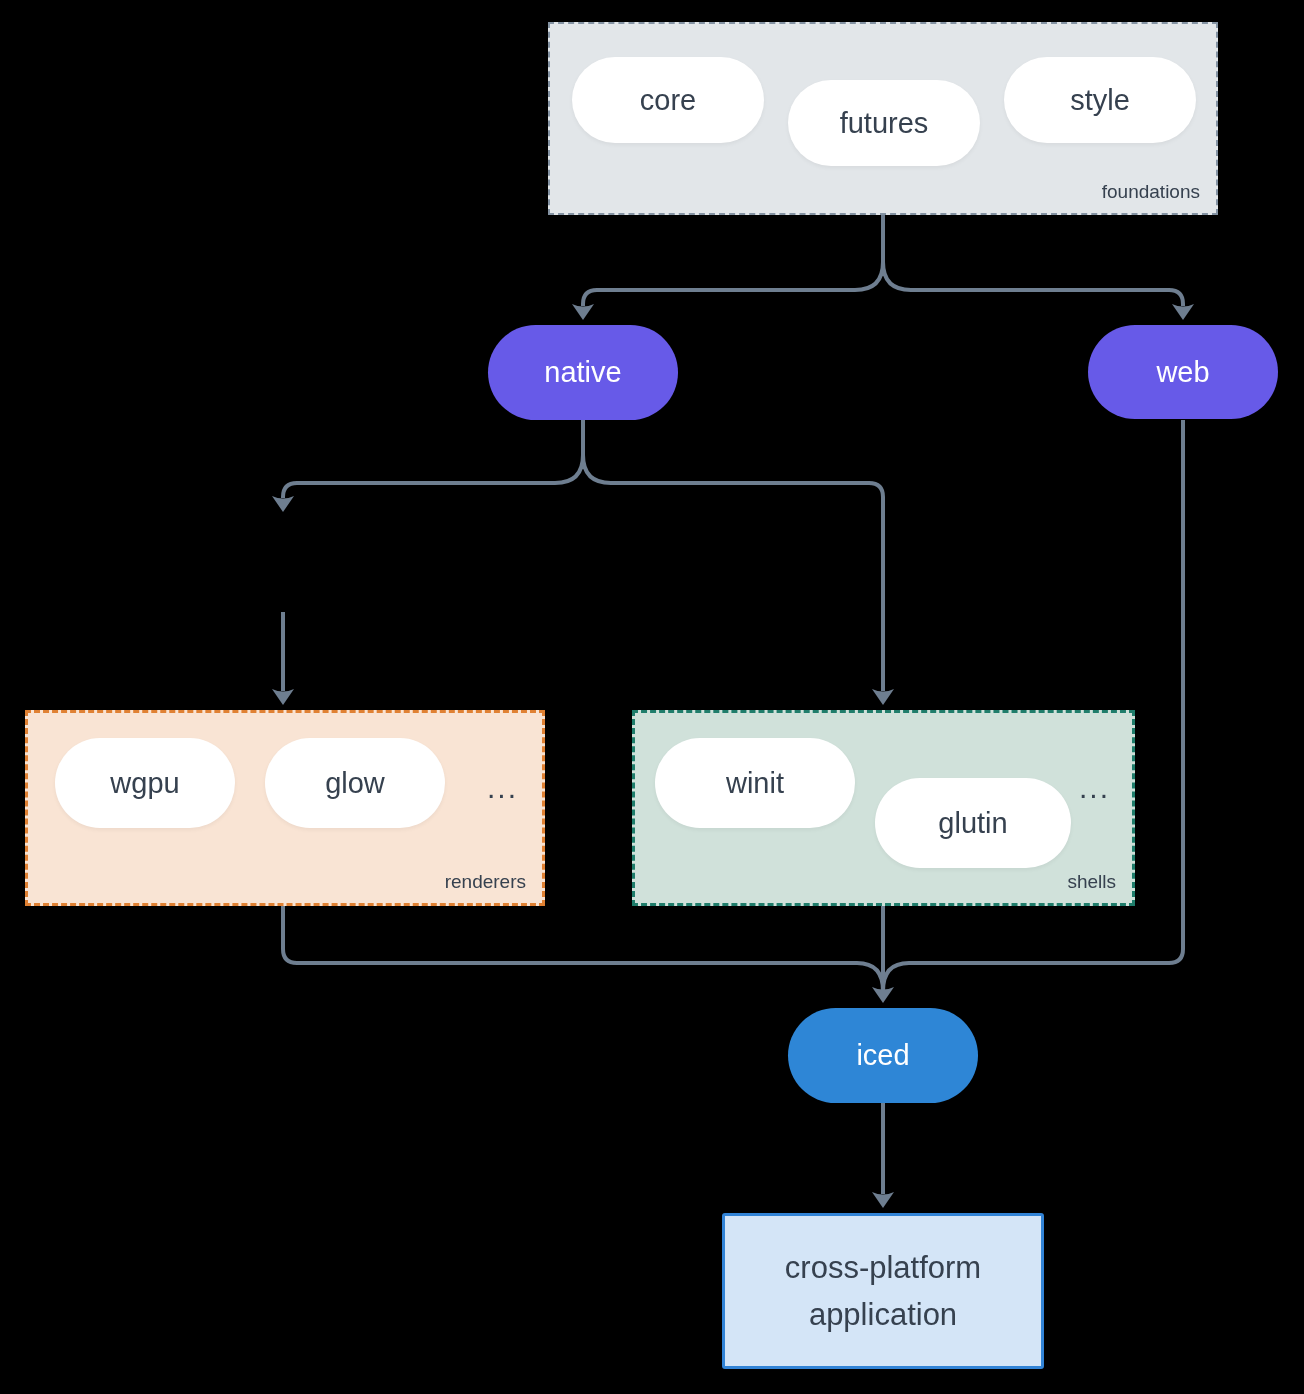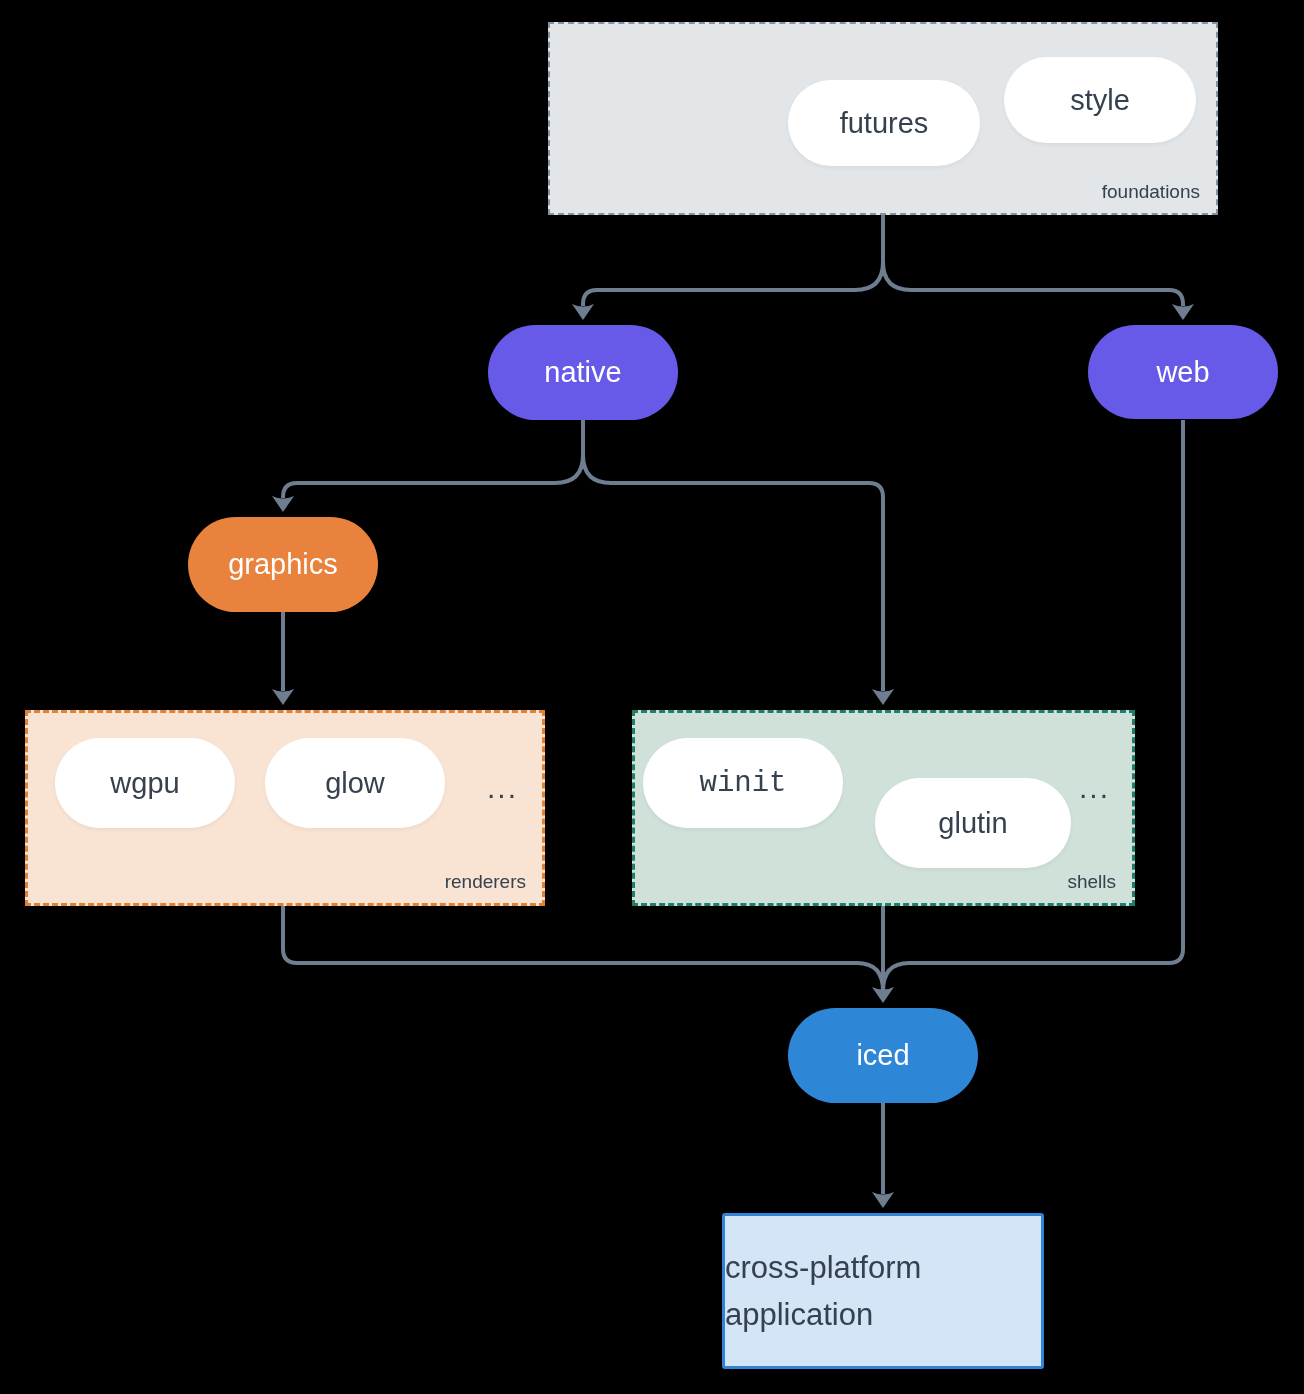--- a/index.html
+++ b/index.html
@@ -44,21 +44,21 @@
     box-shadow:0 2px 4px rgba(0,0,0,0.05);
   }
   
   .p-core   {left:22px; top:33px;width:192px;height:86px;}
   .p-futures{left:238px;top:33px;width:192px;height:86px;margin-top:23px;}
   .p-style  {left:454px;top:33px;width:192px;height:86px;}
   
   .p-wgpu{left:27px; top:25px;width:180px;height:90px;}
   .p-glow{left:237px;top:25px;width:180px;height:90px;text-align:right;}
   
-  .p-winit {left:8px; top:25px;width:200px;height:90px;font-family:Liberation Mono, monospace;}
+  .p-winit {left:20px; top:25px;width:200px;height:90px;}
   .p-glutin{left:240px;top:25px;width:196px;height:90px;margin-top:40px;}
   .ellipsis{
     position:absolute;font-size:30px;color:var(--color-text-dark,#36414F);
     top:58px;letter-spacing:2px;
   }
   .e-renderers{right:24px;}
   .e-shells{right:22px;}
 
   
   .node{
@@ -68,21 +68,21 @@
   .n-native  {left:488px;top:325px;width:190px;height:95px;background:var(--color-pill-purple,#675AE8);}
   .n-web     {left:1088px;top:325px;width:190px;height:94px;background:var(--color-pill-purple,#675AE8);}
   .n-graphics{left:188px;top:517px;width:190px;height:95px;background:var(--color-pill-orange,#E8823C);}
   .n-iced    {left:788px;top:1008px;width:190px;height:95px;background:var(--color-pill-blue,#2E86D6);}
 
   .appbox{
     position:absolute;left:722px;top:1213px;width:322px;height:156px;
     box-sizing:border-box;border-radius:3px;
     background:var(--color-app-fill,#D4E5F7);
     border:3px solid var(--color-app-border,#3183D6);
-    display:flex;flex-direction:column;justify-content:center;
+    display:flex;flex-direction:column;align-items:center;justify-content:center;
     font-size:31px;line-height:47px;color:var(--color-text-dark,#36414F);
   }
 </style>
 </head>
 <body>
 
 <div id="canvas">
 
   <svg class="connectors" viewBox="0 0 1304 1394" xmlns="http://www.w3.org/2000/svg">
 
@@ -104,39 +104,39 @@
     <path class="wire" d="M283 906 L283 949 Q283 963 297 963 L857 963 Q883 963 883 991"></path>
     <path class="wire" d="M1183 420 L1183 949 Q1183 963 1169 963 L909 963 Q883 963 883 991"></path>
     <path class="wire" d="M883 906 L883 989"></path>
     <path class="head" d="M872 987 Q883 992 894 987 L883 1003 Z"></path>
 
     <path class="wire" d="M883 1103 L883 1194"></path>
     <path class="head" d="M872 1192 Q883 1197 894 1192 L883 1208 Z"></path>
   </svg>
 
   <div class="groupbox gb-foundations">
+    <div class="pill white p-core">
+      <span>core</span>
+    </div>
     <div class="pill white p-futures">
       <span>futures</span>
     </div>
     <div class="pill white p-style">
       <span>style</span>
     </div>
     <div class="corner-label">foundations</div>
   </div>
 
   <div class="node n-native">
     <span>native</span>
   </div>
   <div class="node n-web">
     <span>web</span>
   </div>
 
-  <div class="node n-graphics">
-    <span>graphics</span>
-  </div>
 
   <div class="groupbox gb-renderers">
     <div class="pill white p-wgpu">
       <span>wgpu</span>
     </div>
     <div class="pill white p-glow">
       <span>glow</span>
     </div>
     <div class="ellipsis e-renderers">...</div>
     <div class="corner-label">renderers</div>

